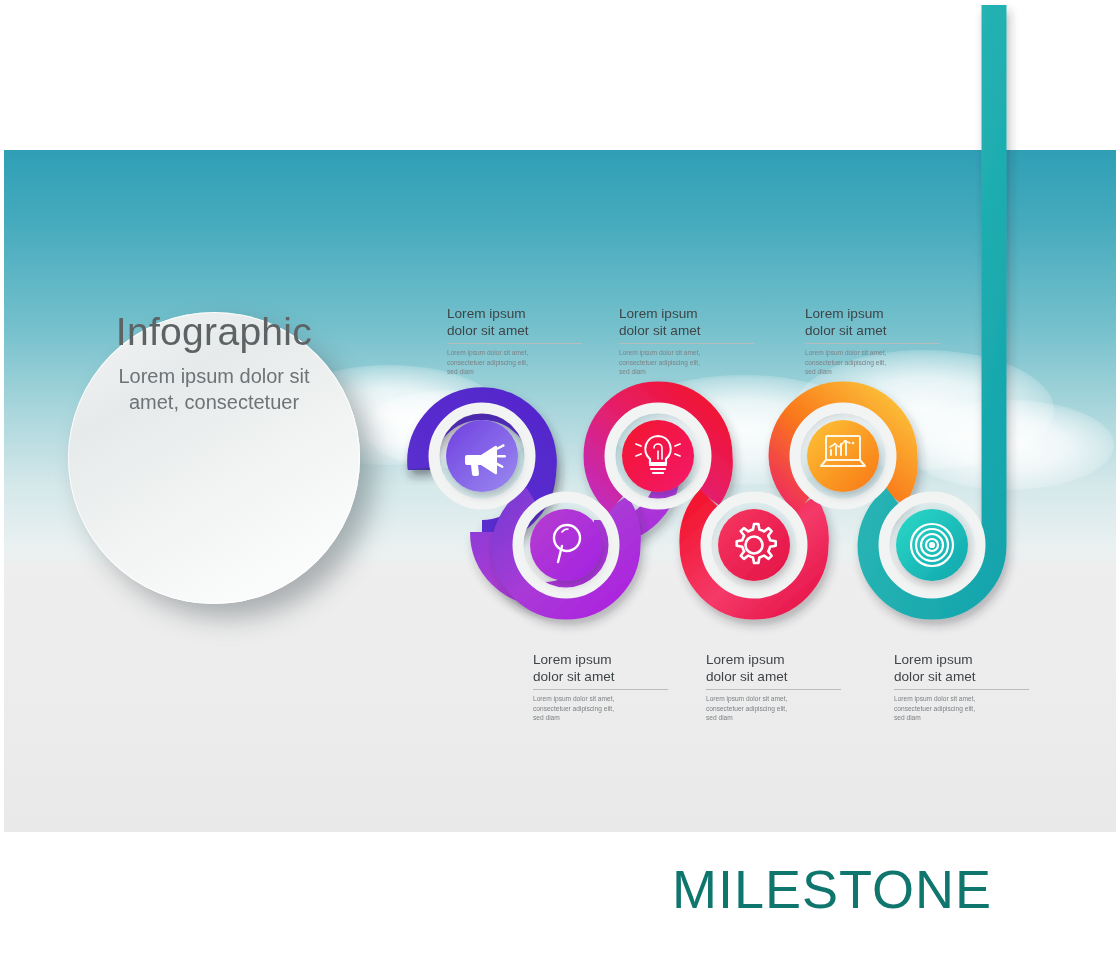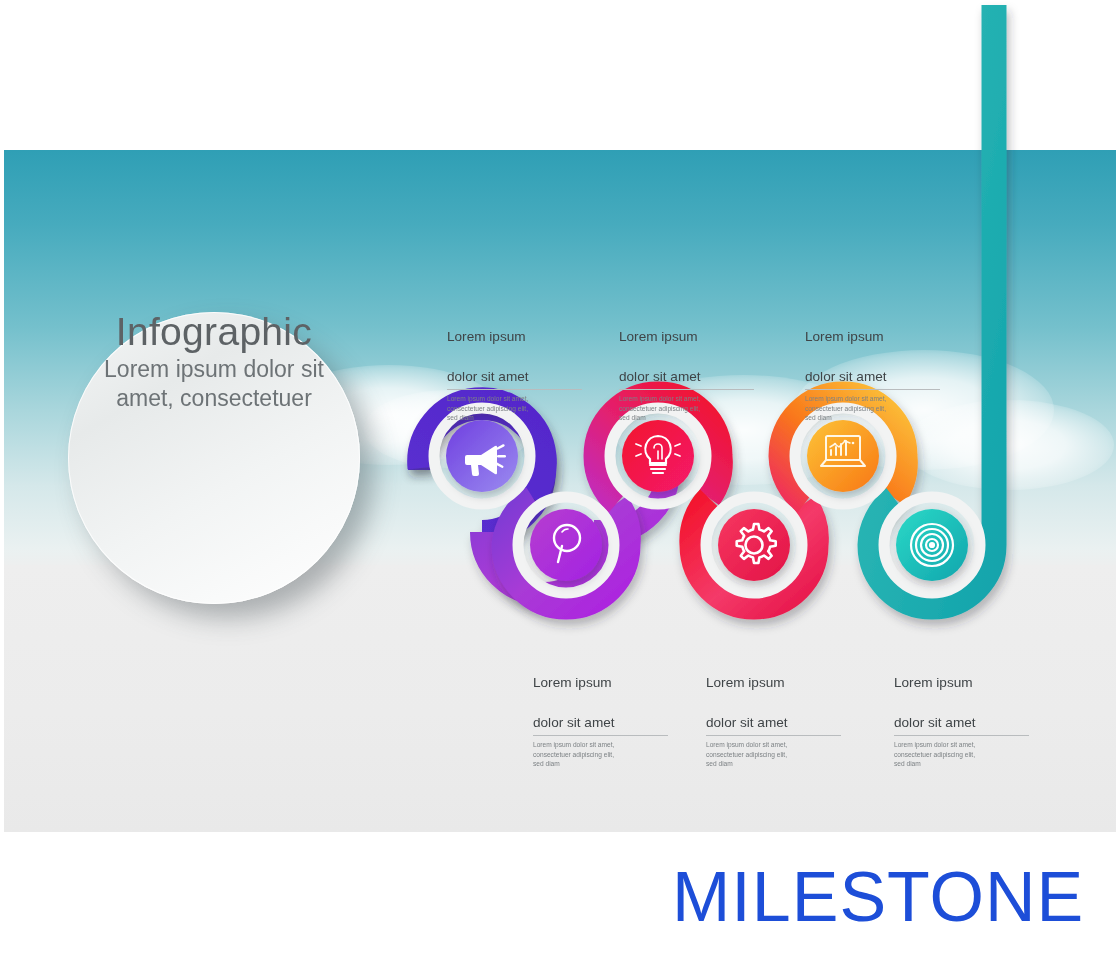--- a/index.html
+++ b/index.html
@@ -25,31 +25,31 @@
 
   
   .ribbon{position:absolute;left:0;top:0;width:1120px;height:980px;}
 
   
   .hero{position:absolute;left:68px;top:312px;width:292px;height:292px;border-radius:50%;
      background:linear-gradient(150deg,#f4f6f6 0%,#e7eaea 28%,#f2f4f4 58%,#ffffff 100%);
      box-shadow:14px 14px 26px rgba(60,70,75,.38), inset 0 0 0 1px rgba(255,255,255,.8);
      display:flex;flex-direction:column;align-items:center;justify-content:flex-start;}
   .hero-title{font-size:39px;color:#5d6265;font-weight:400;letter-spacing:.3px;line-height:1;}
-  .hero-sub{font-size:23px;color:#6d7376;font-weight:400;line-height:1.28;text-align:center;
-     margin-top:4px;max-width:235px;}
+  .hero-sub{font-size:20px;color:#6d7376;font-weight:400;line-height:1.28;text-align:center;
+     margin-top:13px;max-width:235px;}
 
   
   .lbl{position:absolute;width:140px;}
-  .lbl .t{font-size:13.6px;color:#3f4447;line-height:1.22;font-weight:400;margin-top:23px;}
+  .lbl .t{font-size:13.6px;color:#3f4447;line-height:1.22;font-weight:400;}
   .lbl .rule{height:1px;background:#b9bcbe;margin:4px 0 4px 0;width:135px;}
   .lbl .d{font-size:6.6px;color:#7d8285;line-height:1.42;}
 
   
-  .milestone{position:absolute;left:672px;top:862px;font-size:70px;color:#1d4ed8;
+  .milestone{position:absolute;left:672px;top:862px;font-size:54px;color:#0f766e;
      font-weight:400;letter-spacing:1px;line-height:1;}
 </style>
 </head>
 <body>
 
 <div id="stage">
 
   <div class="panel">
     <div class="panel-sky"></div>
     <div class="panel-ground"></div>

